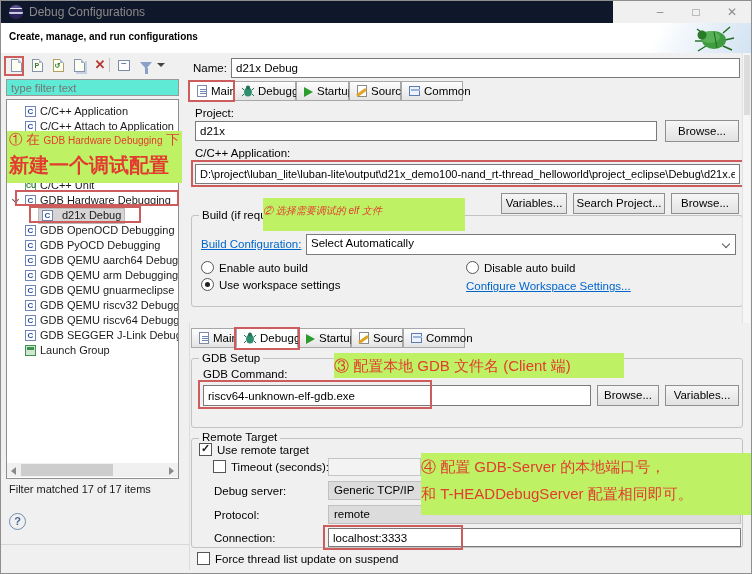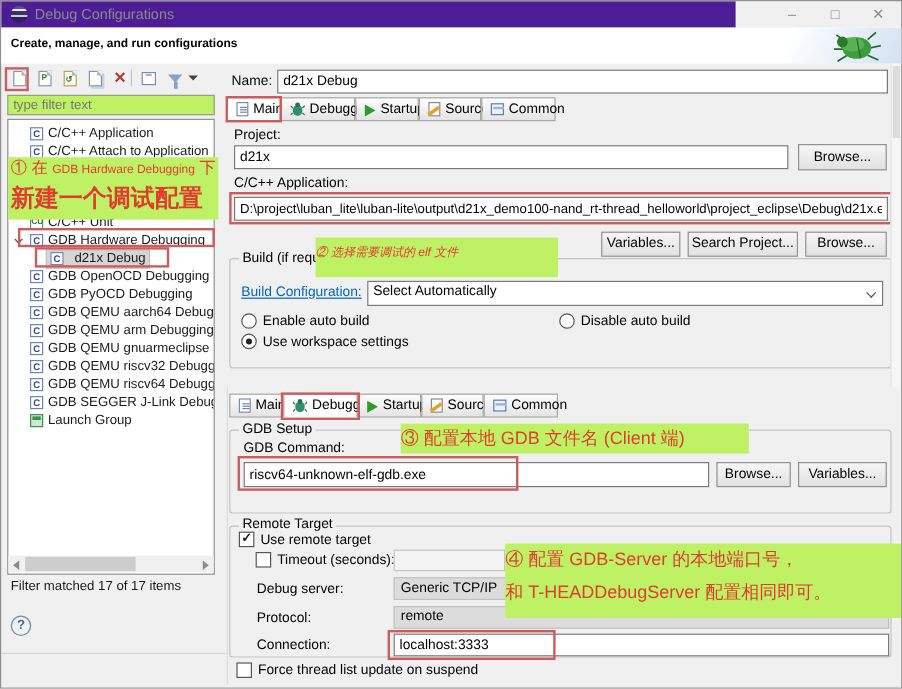--- a/index.html
+++ b/index.html
@@ -3,21 +3,21 @@
 <meta charset="utf-8">
 <style>
   * { box-sizing: border-box; margin: 0; padding: 0; }
   html,body { width:752px; height:574px; }
   body { font-family:"Liberation Sans", sans-serif; background:#fff; }
   #window { position:relative; width:752px; height:574px; background:#f0f0f0;
             border:1px solid #8f8f8f; overflow:hidden; }
   .abs { position:absolute; }
 
   
-  .titlebar { left:0; top:0; width:612px; height:22px; background:#4c1d95; }
+  .titlebar { left:0; top:0; width:612px; height:22px; background:#0f172a; }
   .title-text { left:28px; top:4px; font-size:12px; color:#8a8a8a; }
   .eclipse-icon { left:8px; top:4px; width:14px; height:14px; border-radius:50%;
     background:linear-gradient(180deg,#5a5390 0 18%,#e9e9f5 18% 30%,#3b3266 30% 52%,#c9cbe6 52% 64%,#2c2255 64% 100%); }
   .winctl { top:3px; width:22px; height:17px; text-align:center; font-size:12px;
     color:#8a8a8a; line-height:16px; }
   .ctl-min { left:648px; } .ctl-max { left:684px; } .ctl-close { left:720px; }
 
   
   .banner { left:0; top:22px; width:752px; height:30px; background:#ffffff; }
   .subtitle { left:8px; top:30px; font-size:10px; font-weight:bold; color:#000; }
@@ -38,21 +38,21 @@
   .collapse-icon { width:12px; height:11px; border:1px solid #7d8aa8; background:#fff;
      position:relative; }
   .collapse-icon:before { content:"−"; position:absolute; left:2px; top:-3px; font-size:10px; color:#33508c; }
   .funnel { width:0; height:0; border-left:6px solid transparent; border-right:6px solid transparent;
      border-top:7px solid #8aa0c8; position:relative; }
   .funnel:after { content:""; position:absolute; left:-1.5px; top:-1px; width:3px; height:6px; background:#8aa0c8; }
   .drop-arrow { width:0; height:0; border-left:4px solid transparent; border-right:4px solid transparent;
      border-top:4px solid #444; }
 
   .filter-box { left:5px; top:78px; width:173px; height:17px; border:1px solid #999;
-     background:#bef264; font-size:11px; color:#777; padding:1px 4px; font-family:"Liberation Sans",sans-serif; }
+     background:#5eead4; font-size:11px; color:#777; padding:1px 4px; font-family:"Liberation Sans",sans-serif; }
 
   .tree-box { left:5px; top:98px; width:173px; height:380px; background:#fff;
      border:1px solid #8f8f8f; overflow:hidden; }
   .tree-row { position:relative; height:15px; line-height:15px; font-size:11px; color:#1a1a1a;
      white-space:nowrap; display:flex; align-items:center; }
   .tree-spacer { height:44px; }
   .ind1 { padding-left:18px; } .ind2 { padding-left:32px; }
   .citem { width:11px; height:11px; border:1px solid #6d86b4; background:#fff; color:#2c4d9b;
      font-size:8px; font-weight:bold; text-align:center; line-height:9px; margin-right:4px; flex:none; }
   .citem.cu { color:#2e7d32; border-color:#5f9c64; font-size:7px; }
@@ -337,20 +337,21 @@
       <span class="lbl">Enable auto build</span>
   </div>
   <div class="abs row" style="left:465px;top:260px">
     <span class="radio"></span>
       <span class="lbl">Disable auto build</span>
   </div>
   <div class="abs row" style="left:200px;top:277px">
     <span class="radio on"></span>
       <span class="lbl">Use workspace settings</span>
   </div>
+  <div class="abs link" style="left:465px;top:279px">Configure Workspace Settings...</div>
 
   <div class="abs anno anno2">② 选择需要调试的 elf 文件</div>
 
   <div class="abs vscroll">
       <div class="vthumb"></div>
     </div>
 
   <div class="abs overlay2"></div>
 
   <div class="abs tabstrip" style="left:190px;top:327px;width:560px">

